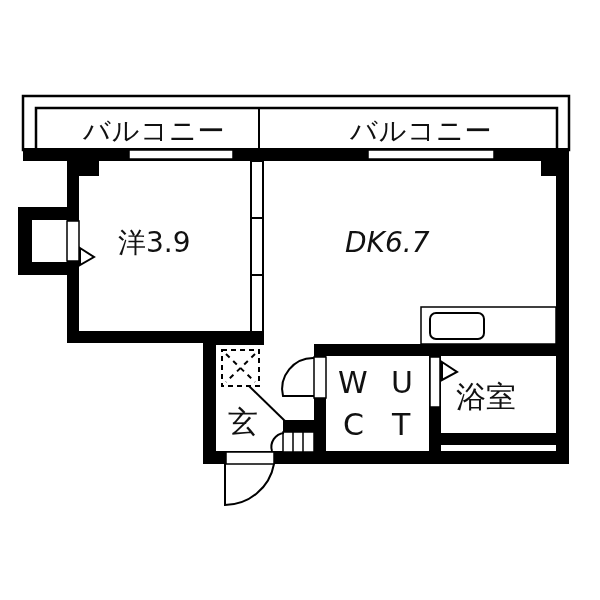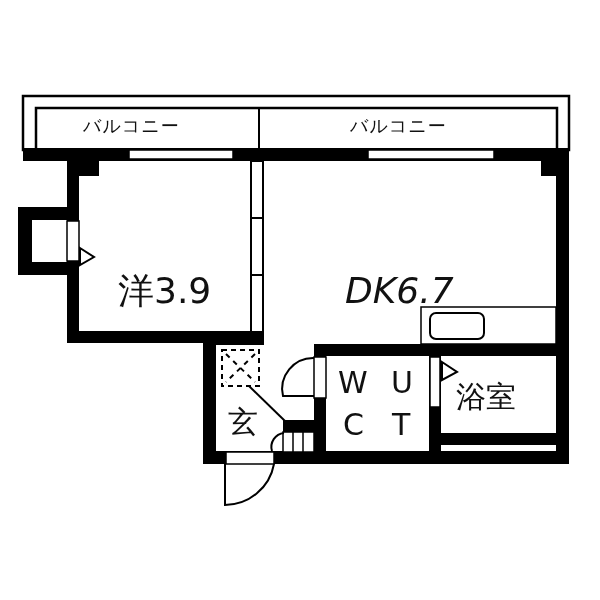--- a/index.html
+++ b/index.html
@@ -1,20 +1,20 @@
 <!DOCTYPE html>
 <html><head>
   <meta charset="utf-8">
   <style>
     html, body { margin: 0; padding: 0; background: #ffffff; }
     body { width: 600px; height: 600px; position: relative; overflow: hidden; }
     #plan { position: absolute; left: 0; top: 0; width: 600px; height: 600px; }
     .lbl { position: absolute; font-family: "DejaVu Sans", "Liberation Sans", sans-serif; color: #111111; white-space: nowrap; line-height: 1; }
-    .balcony-lbl { font-size: 18px; letter-spacing: 1px; top: 117px; }
-    .room-lbl { font-size: 36px; margin-top: 44px; }
+    .balcony-lbl { font-size: 27px; letter-spacing: 1px; top: 117px; }
+    .room-lbl { font-size: 28px; }
     .small-lbl { font-size: 30px; }
   </style>
 </head>
 <body>
 
 <svg id="plan" viewBox="0 0 600 600" xmlns="http://www.w3.org/2000/svg">
 
   <g>
     <rect x="23" y="96" width="546" height="54" fill="none" stroke="#000" stroke-width="2.5"></rect>
     <rect x="36" y="108" width="521" height="42" fill="none" stroke="#000" stroke-width="2.5"></rect>

